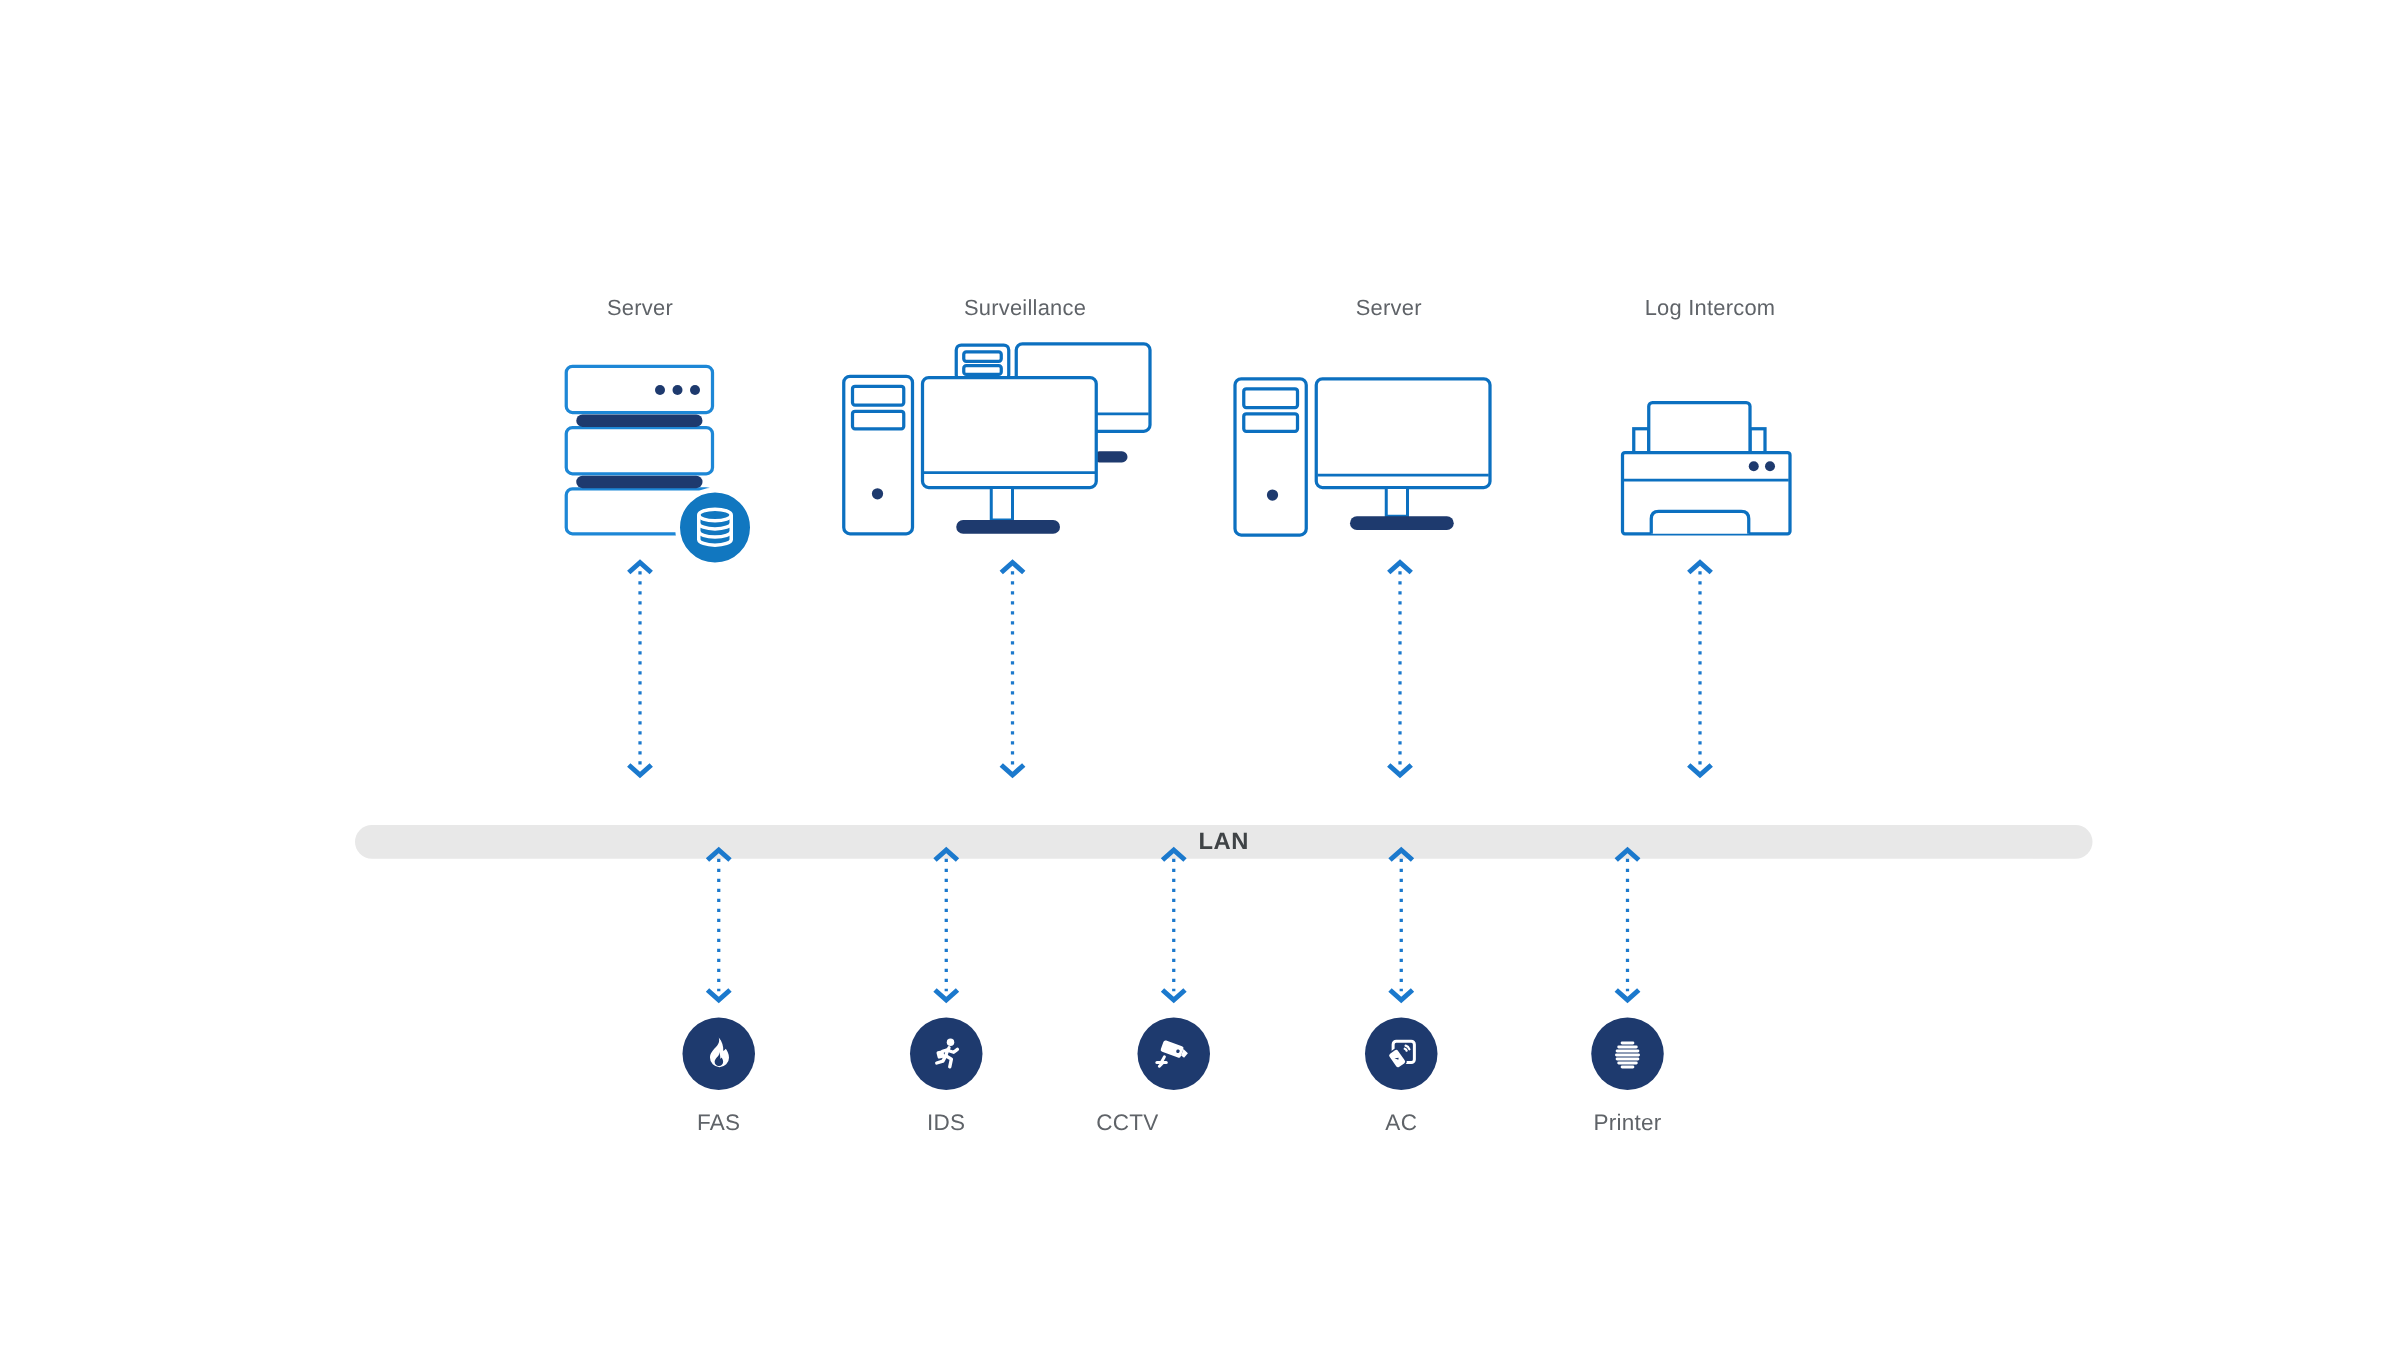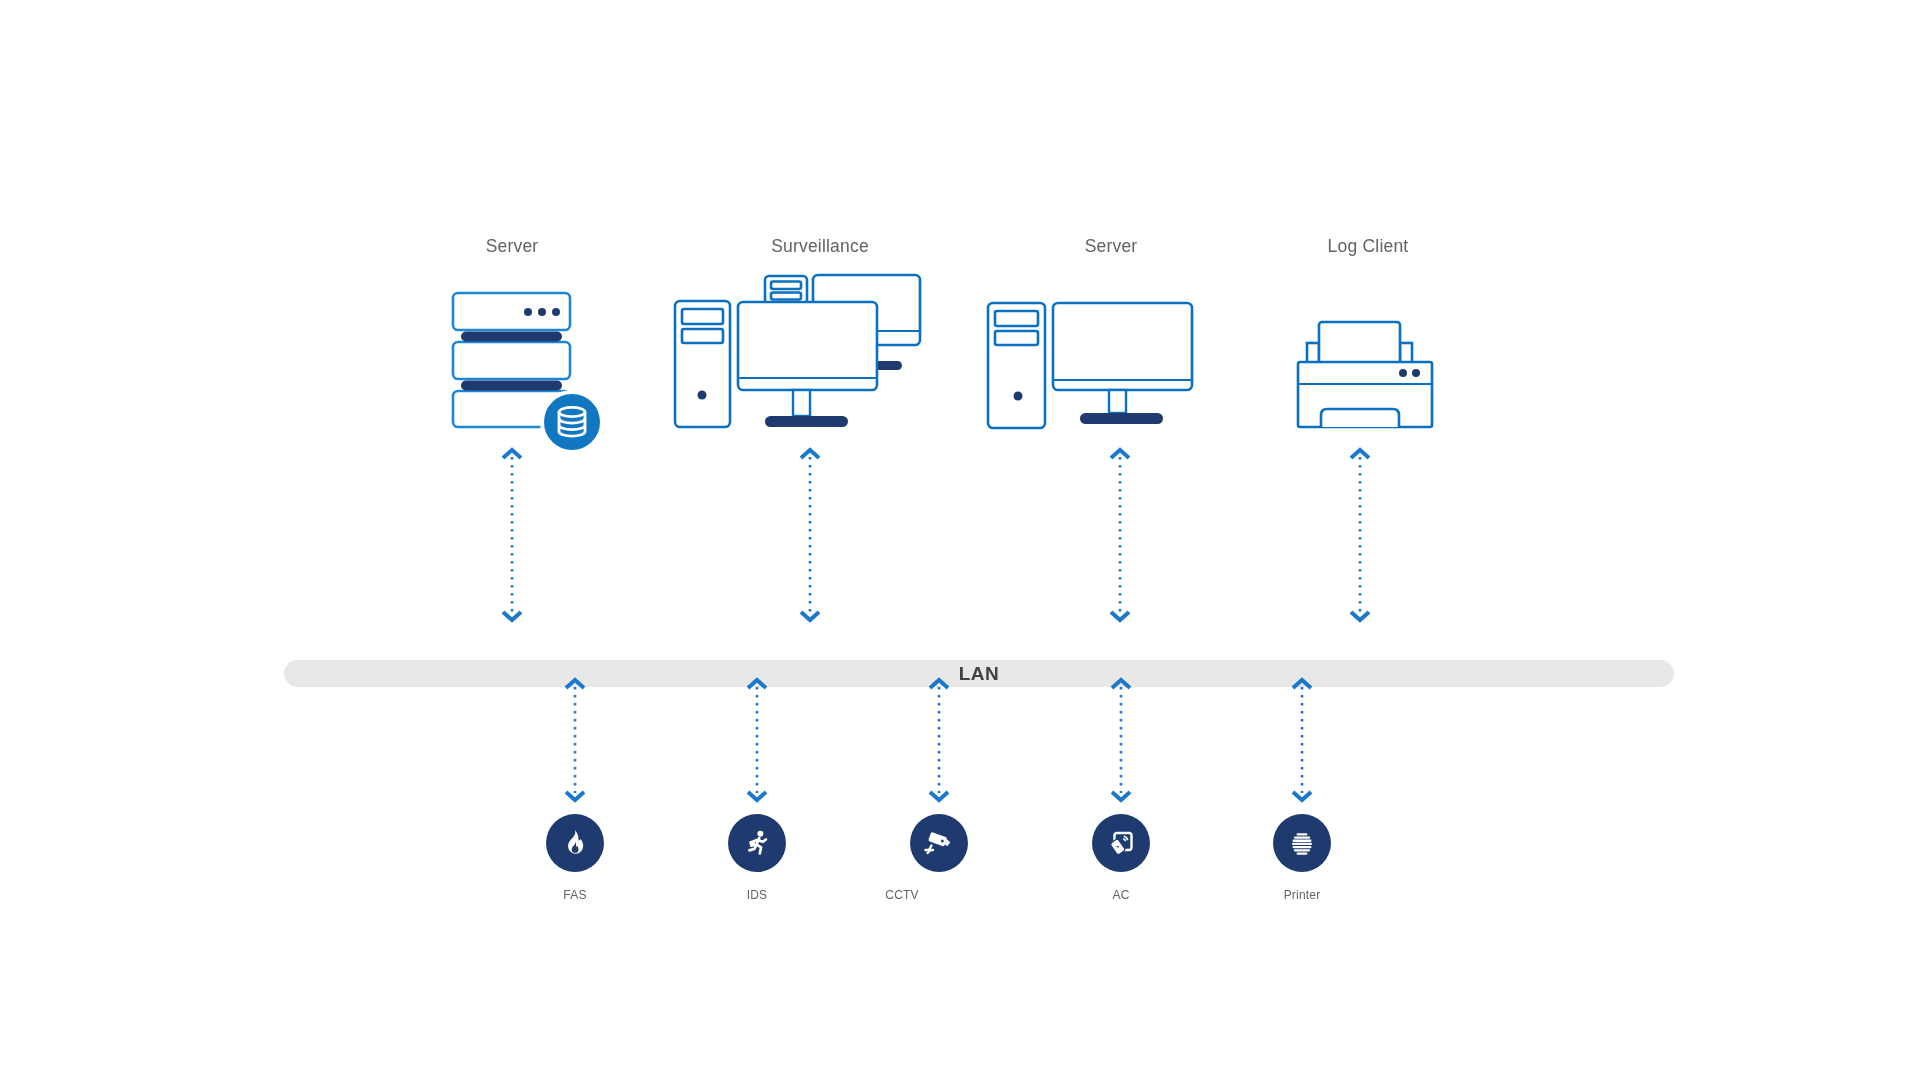--- a/index.html
+++ b/index.html
@@ -2,21 +2,21 @@
 <html><head>
 <meta charset="utf-8">
 <style>
   html,body{margin:0;padding:0;background:#ffffff;}
   .canvas{position:relative;width:1920px;height:1080px;background:#ffffff;overflow:hidden;
           font-family:"Liberation Sans","DejaVu Sans",sans-serif;}
   .abs{position:absolute;}
   .top-label{position:absolute;top:236px;width:300px;text-align:center;
              font-size:17.5px;color:#5f6368;letter-spacing:.2px;}
   .bot-label{position:absolute;top:888px;width:200px;text-align:center;
-             font-size:12px;color:#5f6368;letter-spacing:.2px;}
+             font-size:18px;color:#5f6368;letter-spacing:.2px;}
   .lan-bar{position:absolute;left:284px;top:636px;width:1390px;height:27px;
            background:#e8e8e8;border-radius:14px;display:flex;align-items:center;justify-content:center;margin-top:24px;}
   .lan-text{font-size:19px;font-weight:bold;color:#3f4346;letter-spacing:.5px;}
   .node{position:absolute;top:814px;width:58px;height:58px;border-radius:50%;
         background:#1e3a6e;display:flex;align-items:center;justify-content:center;}
   svg{display:block;}
 </style>
 </head>
 <body>
 
@@ -33,21 +33,21 @@
         <path d="M5 12 L14 4 L23 12" fill="none" stroke="#1b79cd" stroke-width="4"></path>
         <line x1="14" y1="11" x2="14" y2="117" stroke="#1b79cd" stroke-width="2.6" stroke-dasharray="2.6 5.4"></line>
         <path d="M5 116 L14 124 L23 116" fill="none" stroke="#1b79cd" stroke-width="4"></path>
       </g>
     </defs>
   </svg>
 
   <div class="top-label" style="left:362px">Server</div>
   <div class="top-label" style="left:670px">Surveillance</div>
   <div class="top-label" style="left:961px">Server</div>
-  <div class="top-label" style="left:1218px">Log Client</div>
+  <div class="top-label" style="left:1218px">Log Intercom</div>
 
   <svg class="abs" style="left:445px;top:288px" width="170" height="170" viewBox="0 0 170 170">
     <g fill="#fff" stroke="#1d87d6" stroke-width="2.6">
       <rect x="8" y="5" width="117" height="37" rx="5"></rect>
       <rect x="8" y="54" width="117" height="37" rx="5"></rect>
       <rect x="8" y="103" width="117" height="36" rx="5"></rect>
     </g>
     <rect x="16" y="43.5" width="101" height="10" rx="5" fill="#1e3a6e"></rect>
     <rect x="16" y="92.5" width="101" height="10" rx="5" fill="#1e3a6e"></rect>
     <g fill="#1e3a6e">

